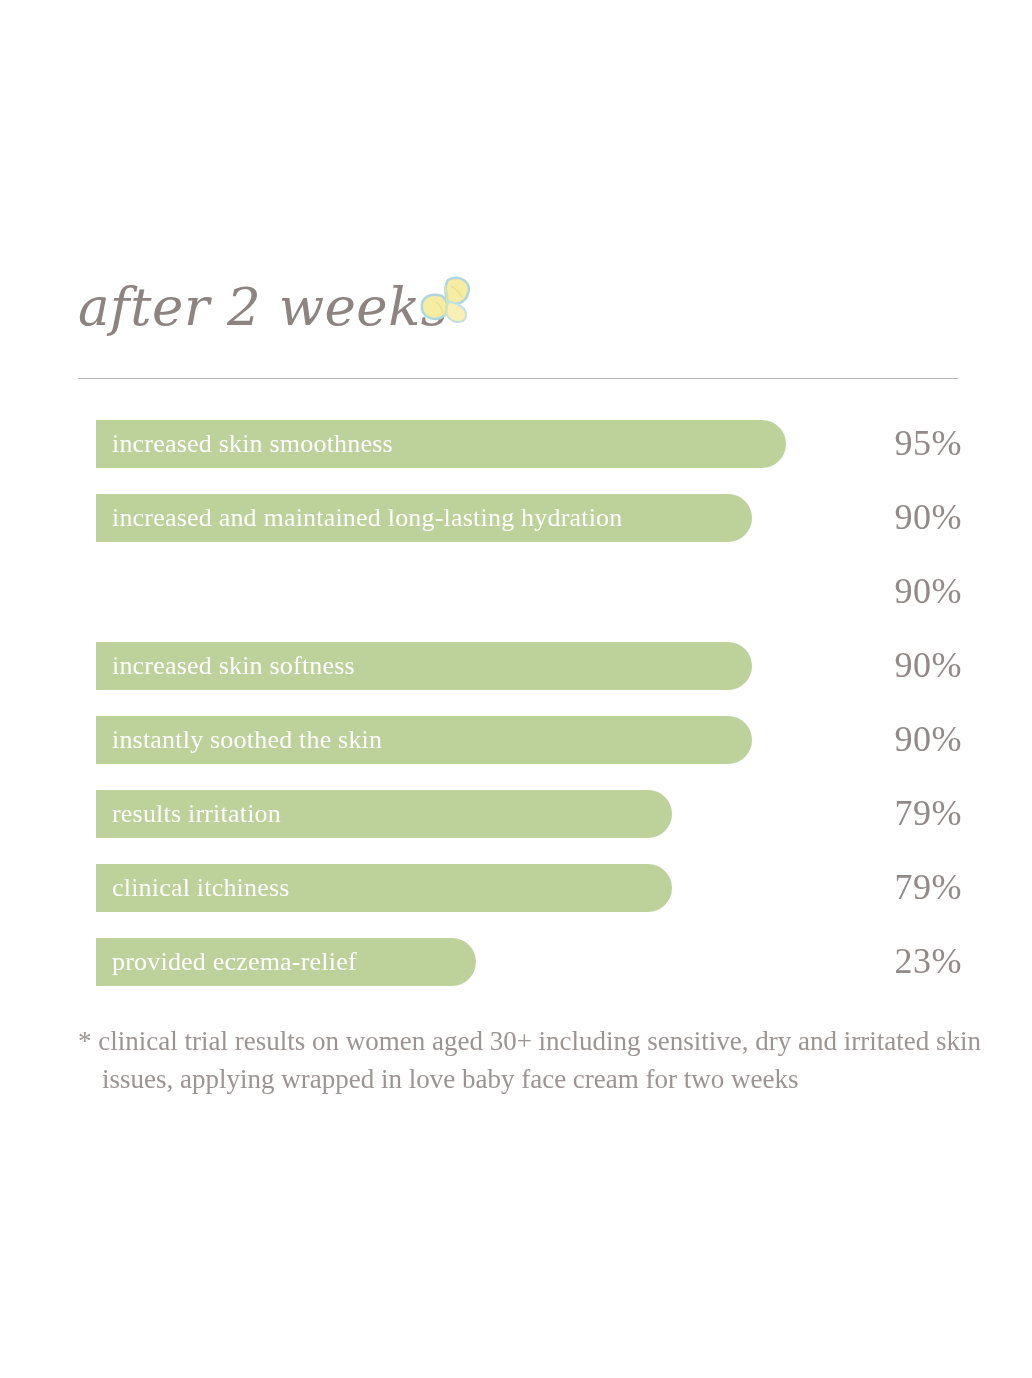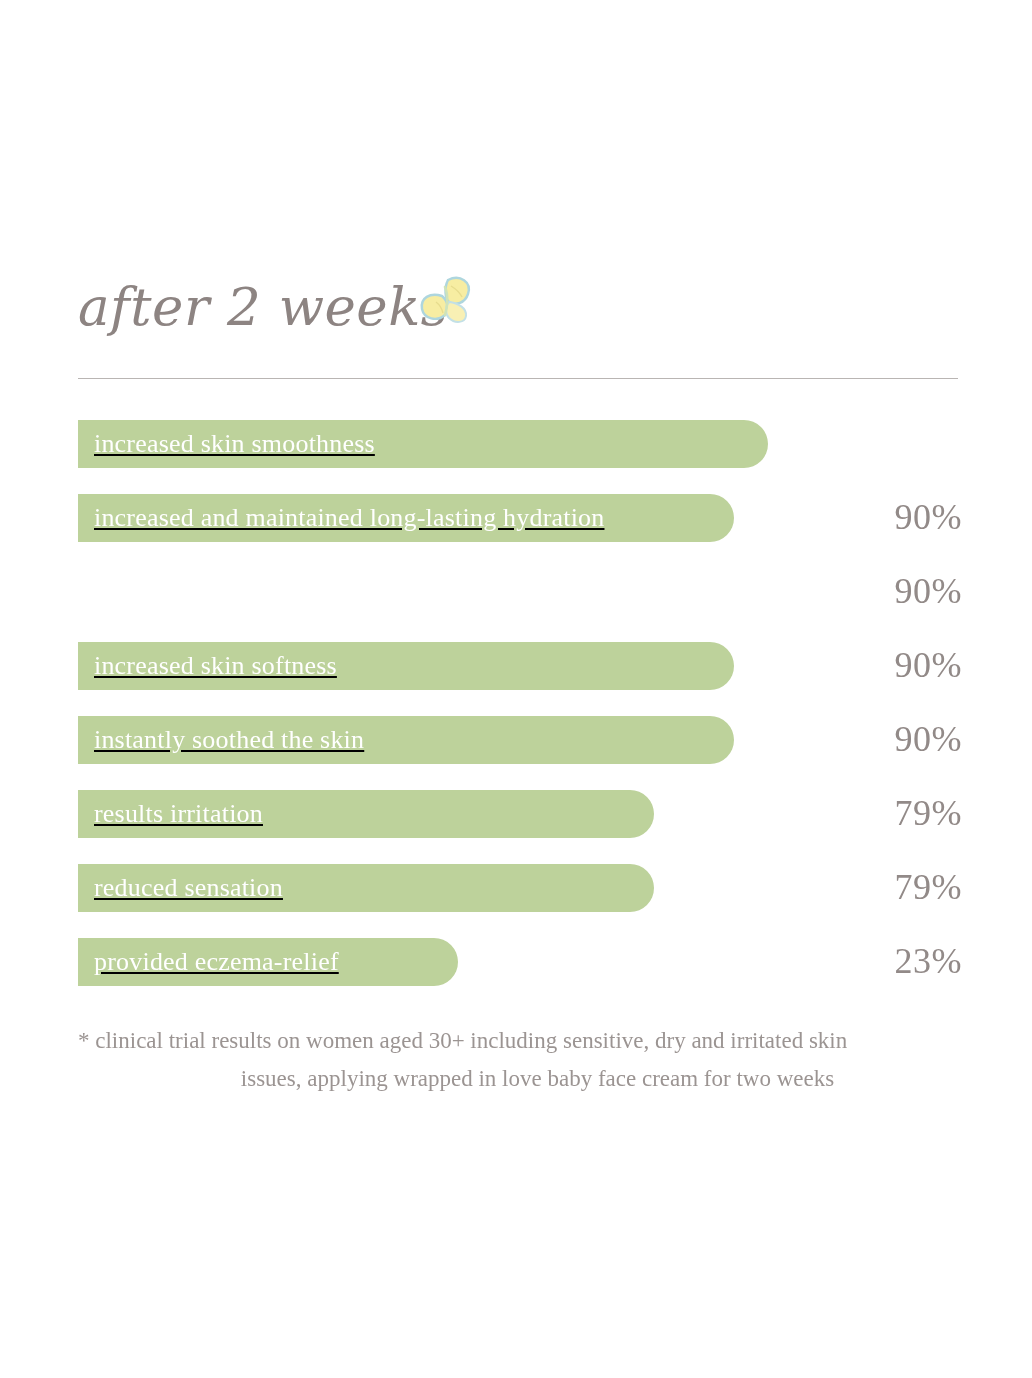--- a/index.html
+++ b/index.html
@@ -67,32 +67,31 @@
     top: 420px;
     width: 1032px;
   }
   .row {
     position: relative;
     height: 48px;
     margin-bottom: 26px;
   }
   .bar {
     position: absolute;
-    left: 78px;
+    left: 96px;
     top: 0;
     height: 48px;
     background: #bdd29b;
     border-top-right-radius: 24px;
     border-bottom-right-radius: 24px;
     border-top-left-radius: 0;
     border-bottom-left-radius: 0;
     box-sizing: border-box;
     display: flex;
     align-items: center;
-    text-decoration: underline;
   }
   .bar-label {
     color: #ffffff;
     font-size: 26px;
     font-family: "Liberation Serif", "DejaVu Serif", serif;
     font-weight: 400;
     letter-spacing: 0.2px;
     padding-left: 16px;
     white-space: nowrap;
     line-height: 48px;
@@ -110,31 +109,30 @@
     letter-spacing: 0.5px;
   }
 
   
   .footnote {
     position: absolute;
     left: 78px;
     top: 1022px;
     width: 895px;
     color: #9b9492;
-    font-size: 23px;
+    font-size: 27px;
     font-family: "Liberation Serif", "DejaVu Serif", serif;
     line-height: 38px;
   }
   .footnote .fn-line {
     display: block;
     white-space: nowrap;
   }
   .footnote .fn-line.indent {
     padding-left: 24px;
-    text-align: center;
   }
 </style>
 </head>
 <body>
 
 <div class="page">
 
   <div class="header">
     <div class="title">after 2 weeks</div>
 
@@ -158,20 +156,21 @@
 
     <div class="rule"></div>
   </div>
 
   <div class="chart">
 
     <div class="row">
       <div class="bar" style="width:690px">
         <span class="bar-label">increased skin smoothness</span>
       </div>
+      <div class="pct">95%</div>
     </div>
 
     <div class="row">
       <div class="bar" style="width:656px">
         <span class="bar-label">increased and maintained long-lasting hydration</span>
       </div>
       <div class="pct">90%</div>
     </div>
 
     <div class="row">
@@ -194,21 +193,21 @@
 
     <div class="row">
       <div class="bar" style="width:576px">
         <span class="bar-label">results irritation</span>
       </div>
       <div class="pct">79%</div>
     </div>
 
     <div class="row">
       <div class="bar" style="width:576px">
-        <span class="bar-label">reduced sensation</span>
+        <span class="bar-label">clinical itchiness</span>
       </div>
       <div class="pct">79%</div>
     </div>
 
     <div class="row">
       <div class="bar" style="width:380px">
         <span class="bar-label">provided eczema-relief</span>
       </div>
       <div class="pct">23%</div>
     </div>

